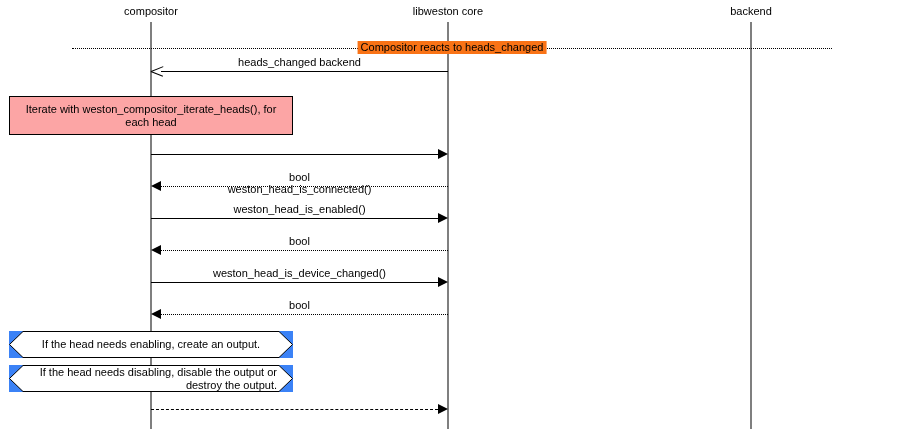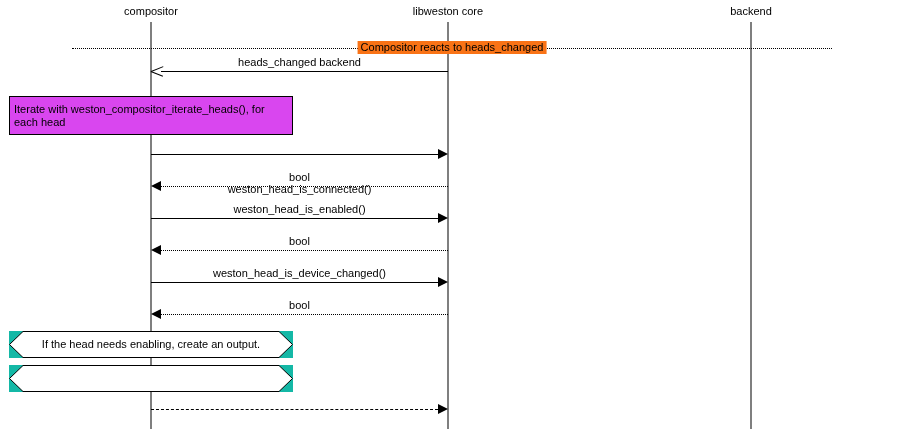--- a/index.html
+++ b/index.html
@@ -58,29 +58,29 @@
   .arrow-open-left::before,.arrow-open-left::after{
     content:"";position:absolute;left:0;top:7px;width:13px;height:1px;background:#000;
     transform-origin:0 0;
   }
   .arrow-open-left::before{transform:rotate(-22deg);}
   .arrow-open-left::after{transform:rotate(22deg);}
 
   
   .note-box{
     position:absolute;box-sizing:border-box;
-    border:1px solid #000;background:#d946ef;
-    font-size:11px;line-height:12.5px;text-align:left;
+    border:1px solid #000;background:#fca5a5;
+    font-size:11px;line-height:12.5px;text-align:center;
     display:flex;align-items:center;justify-content:center;
     padding:1px 4px;
   }
 
   
   .cond-box{
-    position:absolute;box-sizing:border-box;background:#14b8a6;
+    position:absolute;box-sizing:border-box;background:#3b82f6;
     font-size:11px;line-height:12.5px;text-align:right;
     display:flex;align-items:center;justify-content:center;
     padding:1px 16px;
   }
   .cond-box .hex-svg{position:absolute;left:0;top:0;}
   .cond-box .cond-text{position:relative;z-index:2;}
 </style>
 </head>
 <body>
 
@@ -123,14 +123,15 @@
     <div class="cond-box" style="left: 9px; top: 331px; width: 284px; height: 27px;">
       <svg class="hex-svg" width="284" height="27">
         <polygon points="14,0.5 270,0.5 283.5,13.5 270,26.5 14,26.5 0.5,13.5" fill="#ffffff" stroke="#000000" stroke-width="1"></polygon>
       </svg>
       <span class="cond-text">If the head needs enabling, create an output.</span>
     </div>
     <div class="cond-box" style="left: 9px; top: 365px; width: 284px; height: 27px;">
       <svg class="hex-svg" width="284" height="27">
         <polygon points="14,0.5 270,0.5 283.5,13.5 270,26.5 14,26.5 0.5,13.5" fill="#ffffff" stroke="#000000" stroke-width="1"></polygon>
       </svg>
+      <span class="cond-text">If the head needs disabling, disable the output or destroy the output.</span>
     </div>
   </div>
 
 </body></html>

